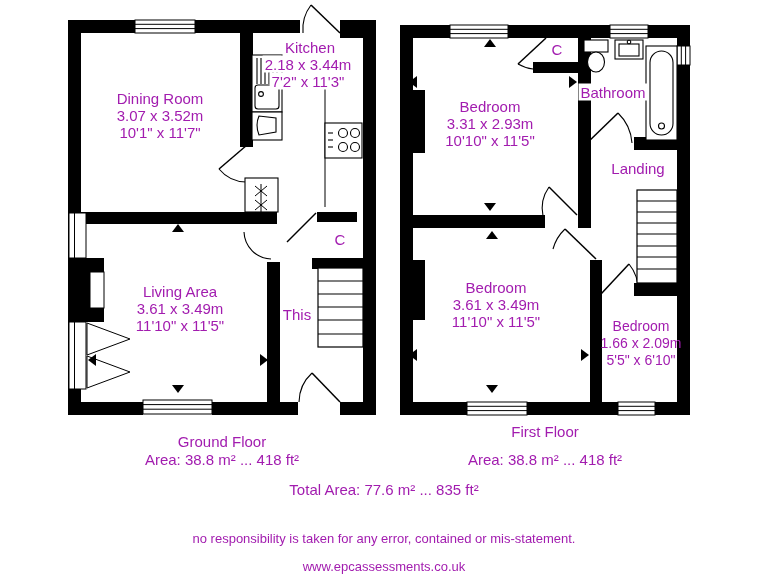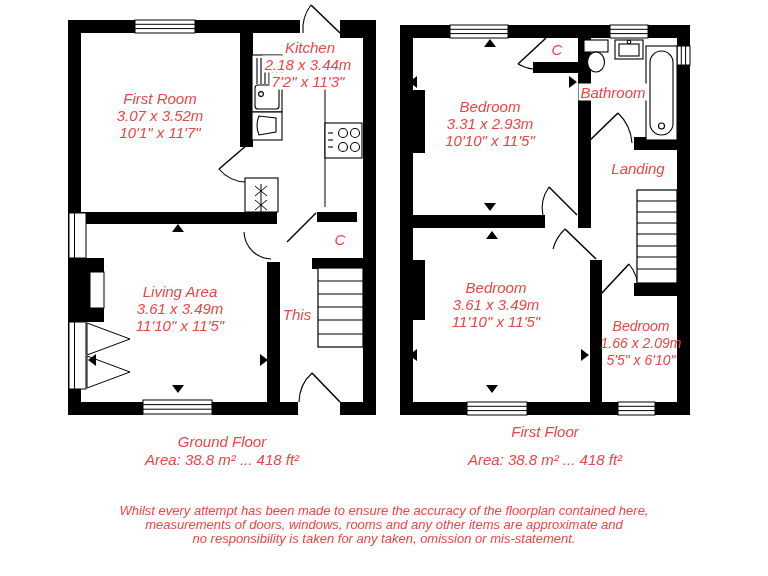--- a/index.html
+++ b/index.html
@@ -1,20 +1,20 @@
 <!DOCTYPE html>
 <html><head>
 <meta charset="utf-8">
 <style>
   html,body{margin:0;padding:0;background:#fff;}
   #page{position:relative;width:768px;height:576px;background:#ffffff;overflow:hidden;
         font-family:"Liberation Sans",sans-serif;color:#111;}
   #plan-svg{position:absolute;left:0;top:0;}
   .lbl{position:absolute;transform:translate(-50%,-50%);white-space:nowrap;
-       font-size:15px;line-height:17px;color:#ef4444;text-align:center;font-style:italic;}
+       font-size:15px;line-height:17px;color:#a21caf;text-align:center;}
   .lbl.bg{background:#ffffff;padding:0 2px;text-align:right;}
   .lbl.s14{font-size:14px;}
   .lbl.s13{font-size:13px;}
 </style>
 </head>
 <body>
 
 <div id="page">
 
 <svg id="plan-svg" width="768" height="576" viewBox="0 0 768 576">
@@ -216,21 +216,21 @@
       <polygon points="417,76 417,88 409,82"></polygon>
       <polygon points="569,76 569,88 577,82"></polygon>
       <polygon points="486,239 498,239 492,231"></polygon>
       <polygon points="486,385 498,385 492,393"></polygon>
       <polygon points="417,349 417,361 409,355"></polygon>
       <polygon points="581,349 581,361 589,355"></polygon>
     </g>
   </g>
 </svg>
 
-<div class="lbl" style="left:160px;top:98px">First Room</div>
+<div class="lbl" style="left:160px;top:98px">Dining Room</div>
 <div class="lbl" style="left:160px;top:115px">3.07 x 3.52m</div>
 <div class="lbl" style="left:160px;top:132px">10'1" x 11'7"</div>
 
 <div class="lbl" style="left:310px;top:47px">Kitchen</div>
 <div class="lbl bg" style="left:308px;top:64px">2.18 x 3.44m</div>
 <div class="lbl bg" style="left:308px;top:81px">7'2" x 11'3"</div>
 
 <div class="lbl" style="left:180px;top:291px">Living Area</div>
 <div class="lbl" style="left:180px;top:308px">3.61 x 3.49m</div>
 <div class="lbl" style="left:180px;top:325px">11'10" x 11'5"</div>
@@ -251,18 +251,18 @@
 <div class="lbl" style="left:496px;top:321px">11'10" x 11'5"</div>
 
 <div class="lbl s14" style="left:641px;top:326px">Bedroom</div>
 <div class="lbl s14" style="left:641px;top:343px">1.66 x 2.09m</div>
 <div class="lbl s14" style="left:641px;top:360px">5'5" x 6'10"</div>
 
 <div class="lbl" style="left:222px;top:441px">Ground Floor</div>
 <div class="lbl" style="left:222px;top:459px">Area: 38.8 m² ... 418 ft²</div>
 <div class="lbl" style="left:545px;top:431px">First Floor</div>
 <div class="lbl" style="left:545px;top:459px">Area: 38.8 m² ... 418 ft²</div>
-
-<div class="lbl s13" style="left:384px;top:510px">Whilst every attempt has been made to ensure the accuracy of the floorplan contained here,</div>
-<div class="lbl s13" style="left:384px;top:524px">measurements of doors, windows, rooms and any other items are approximate and</div>
-<div class="lbl s13" style="left:384px;top:538px">no responsibility is taken for any taken, omission or mis-statement.</div>
+<div class="lbl" style="left:384px;top:489px">Total Area: 77.6 m² ... 835 ft²</div>
+
+<div class="lbl s13" style="left:384px;top:538px">no responsibility is taken for any error, contained or mis-statement.</div>
+<div class="lbl s13" style="left:384px;top:566px">www.epcassessments.co.uk</div>
 
 </div>
 
 </body></html>

